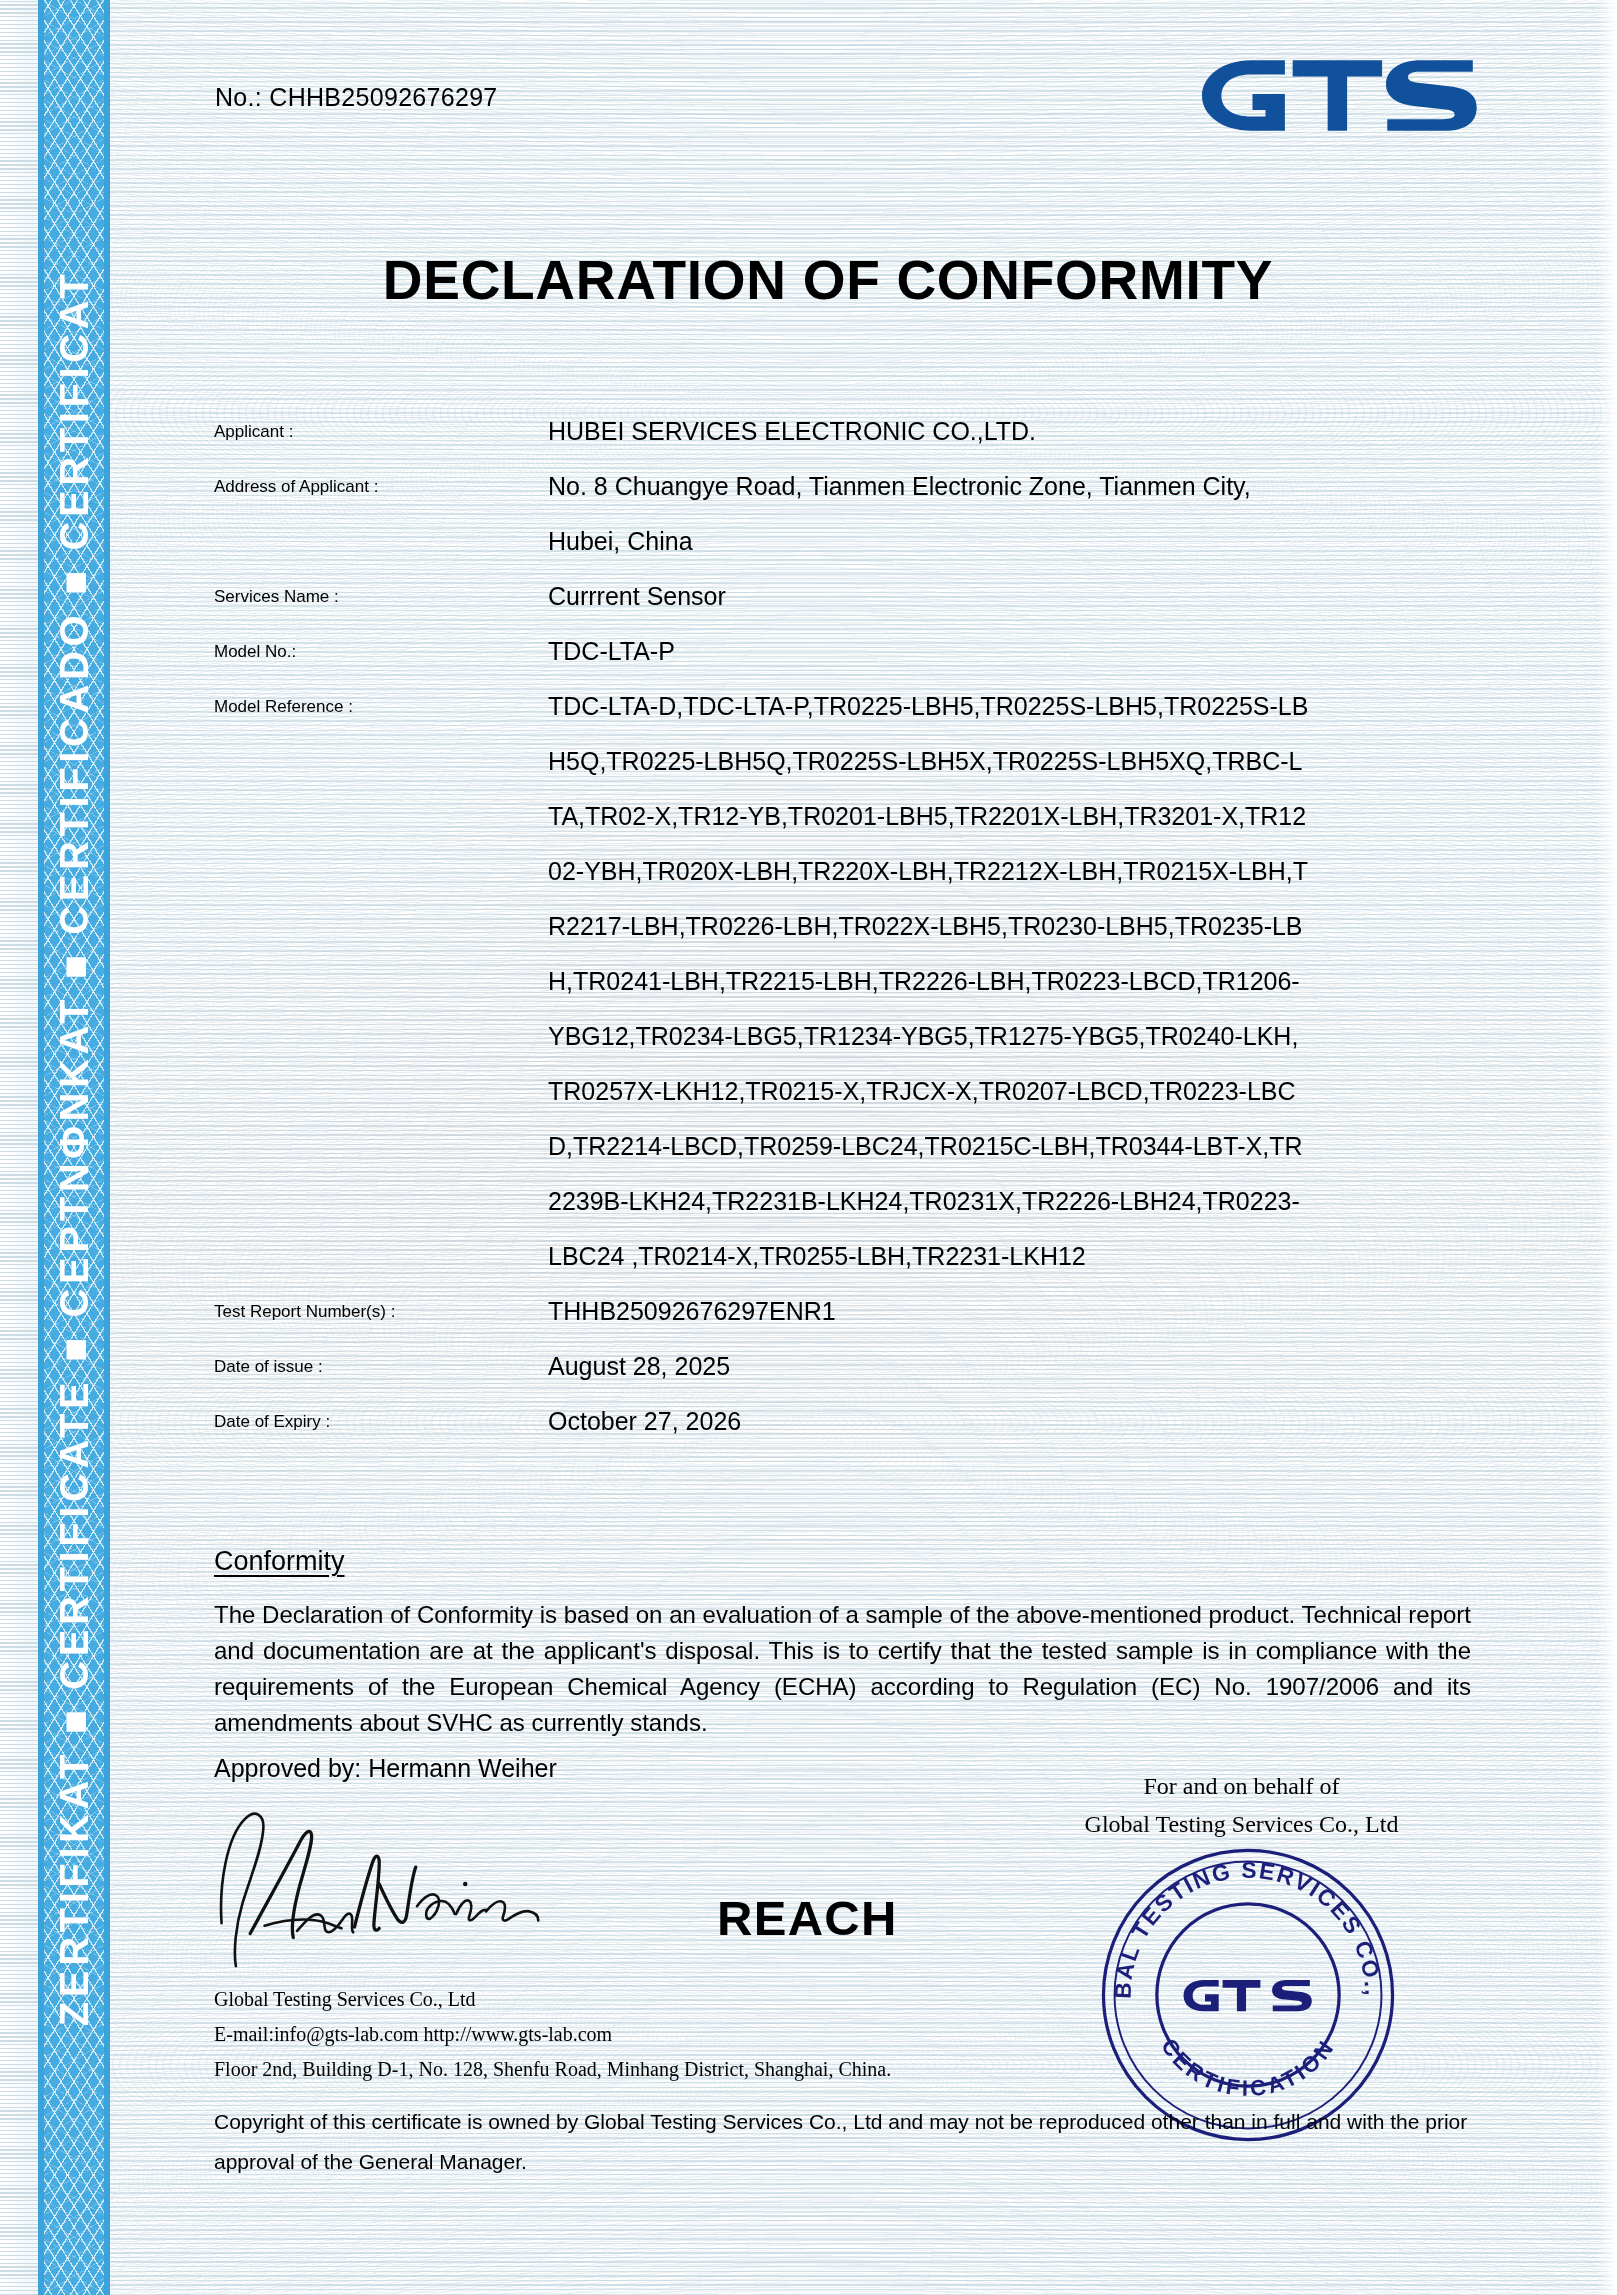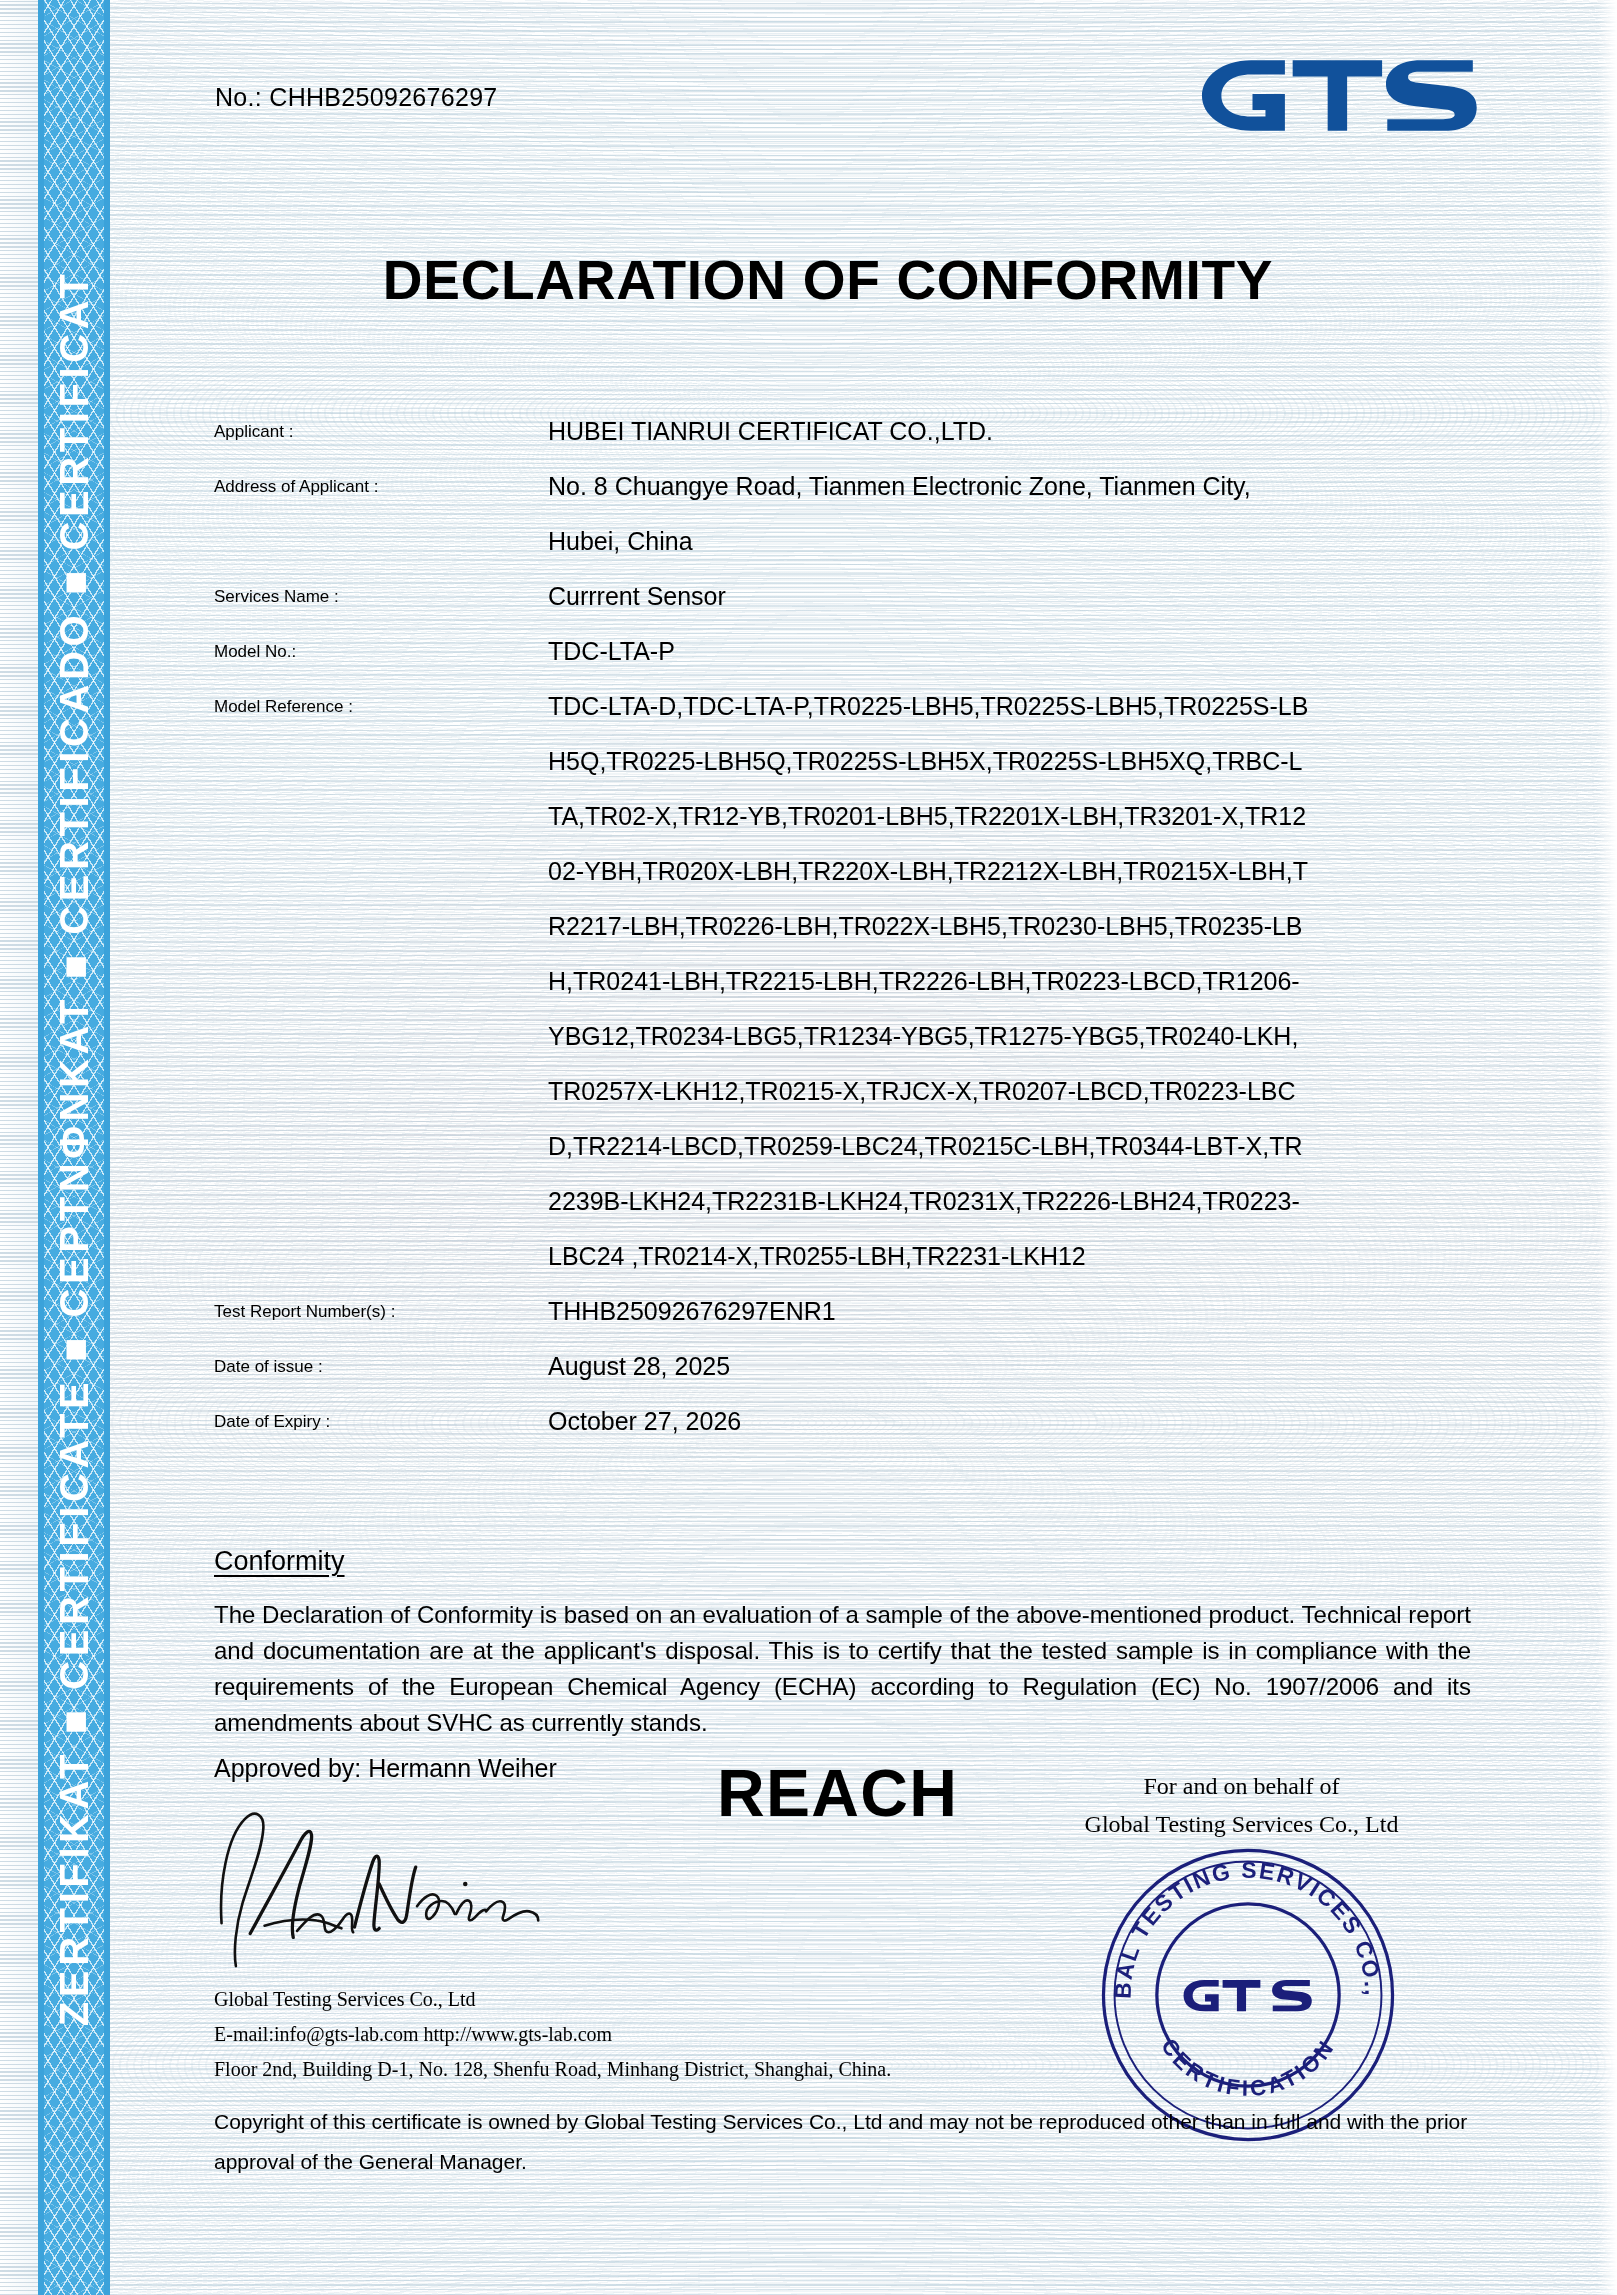--- a/index.html
+++ b/index.html
@@ -188,22 +188,22 @@
   #signature {
     position: absolute;
     left: 13px;
     top: 1786px;
     width: 404px;
     height: 183px;
   }
   .reach {
     position: absolute;
     left: 528px;
-    top: 1755px;
-    font-size: 66px;
+    top: 1890px;
+    font-size: 49px;
     font-weight: bold;
     color: #000;
     letter-spacing: 1.3px;
   }
 
   .behalf {
     position: absolute;
     right: 23px;
     top: 1767px;
     width: 443px;
@@ -272,21 +272,21 @@
         </g>
       </svg>
     </div>
 
     <div class="title">DECLARATION OF CONFORMITY</div>
 
     <div class="fields">
 
       <div class="row">
         <div class="lbl">Applicant :</div>
-        <div class="val">HUBEI TIANRUI CERTIFICAT CO.,LTD.</div>
+        <div class="val">HUBEI SERVICES ELECTRONIC CO.,LTD.</div>
       </div>
 
       <div class="row">
         <div class="lbl">Address of Applicant :</div>
         <div class="val">
           <span class="vline">No. 8 Chuangye Road, Tianmen Electronic Zone, Tianmen City,</span>
           <span class="vline">Hubei, China</span>
         </div>
       </div>
 

